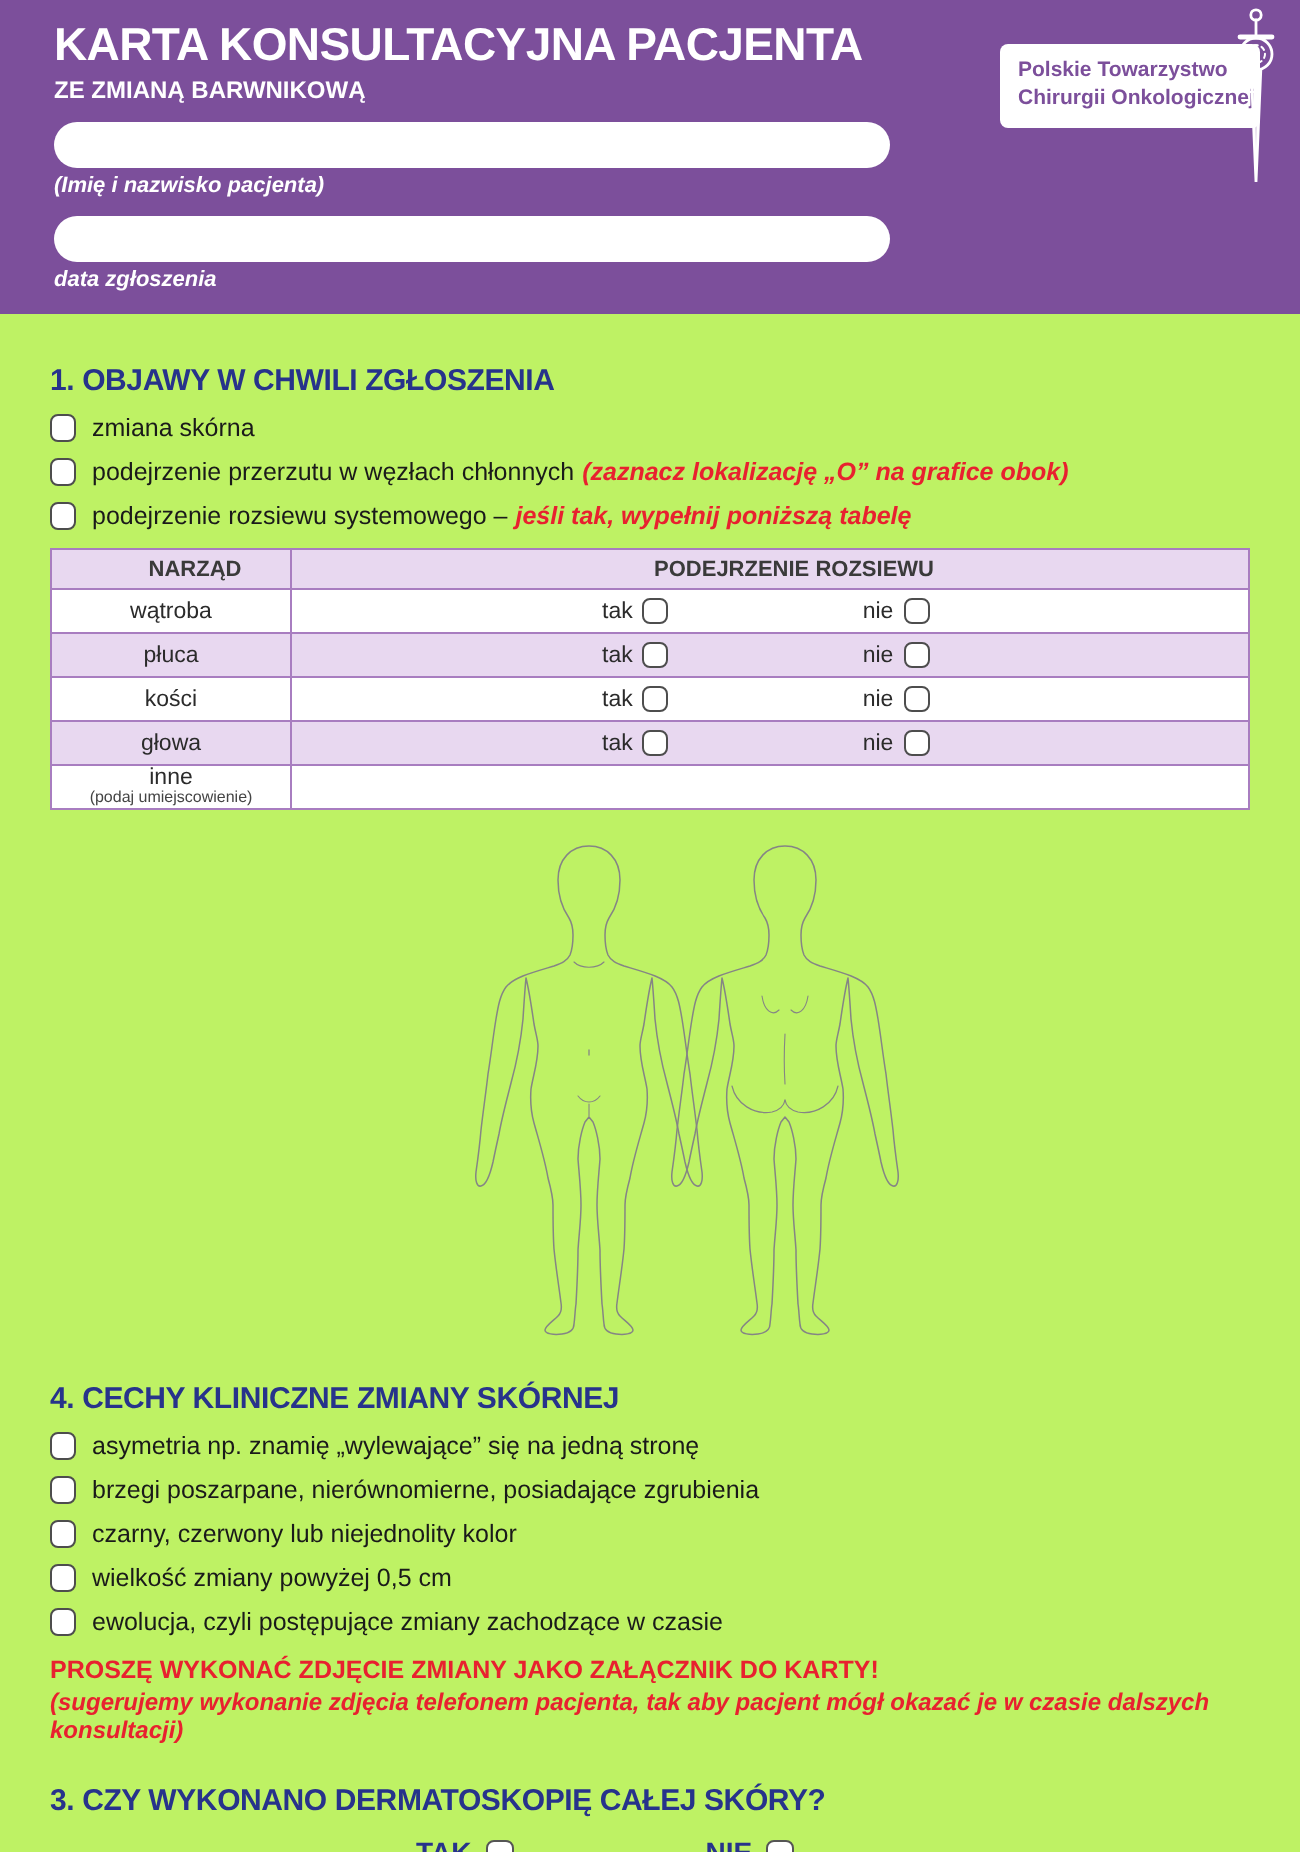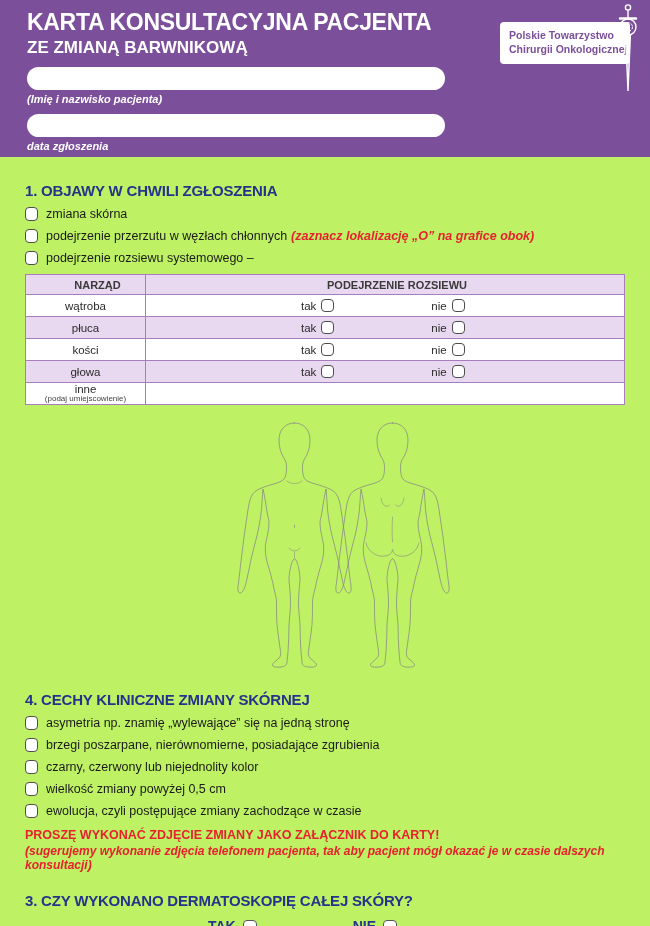--- a/index.html
+++ b/index.html
@@ -14,21 +14,21 @@
   }
   
   .header {
     position:relative;
     height:157px;
     background:#7c4f9b;
     padding:10px 0 0 27px;
     color:#ffffff;
   }
   .title { font-size:23px; font-weight:bold; letter-spacing:-0.3px; line-height:1.1; }
-  .subtitle { font-size:17px; font-weight:bold; margin-top:3px; }
+  .subtitle { font-size:12px; font-weight:bold; margin-top:3px; }
   .pill {
     display:block;
     width:418px; height:23px;
     background:#ffffff;
     border:none; border-radius:12px;
     margin-top:9px;
     padding:0 12px;
     font-family:"Liberation Sans", sans-serif;
     font-size:12px; color:#333;
     outline:none;
@@ -147,20 +147,21 @@
       <span>zmiana skórna</span>
     </div>
     <div class="cb-row">
       <span class="cb"></span>
       <span>podejrzenie przerzutu w węzłach chłonnych</span>
       <span class="red-note">(zaznacz lokalizację „O” na grafice obok)</span>
     </div>
     <div class="cb-row">
       <span class="cb"></span>
       <span>podejrzenie rozsiewu systemowego –</span>
+      <span class="red-note">jeśli tak, wypełnij poniższą tabelę</span>
     </div>
 
     <table class="organ">
       <tbody>
           <tr>
         <th class="col-organ">NARZĄD</th>
         <th>PODEJRZENIE ROZSIEWU</th>
       </tr>
       <tr>
         <td>wątroba</td>

